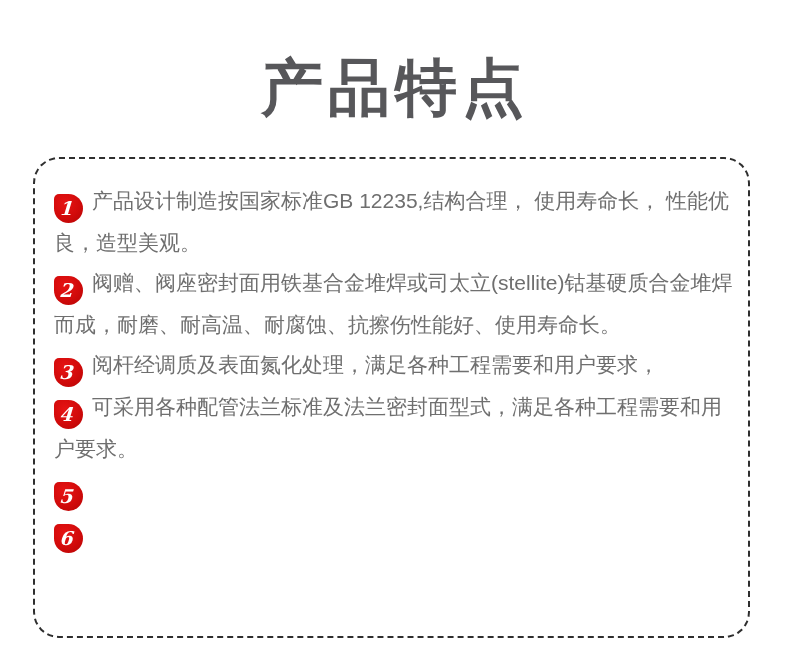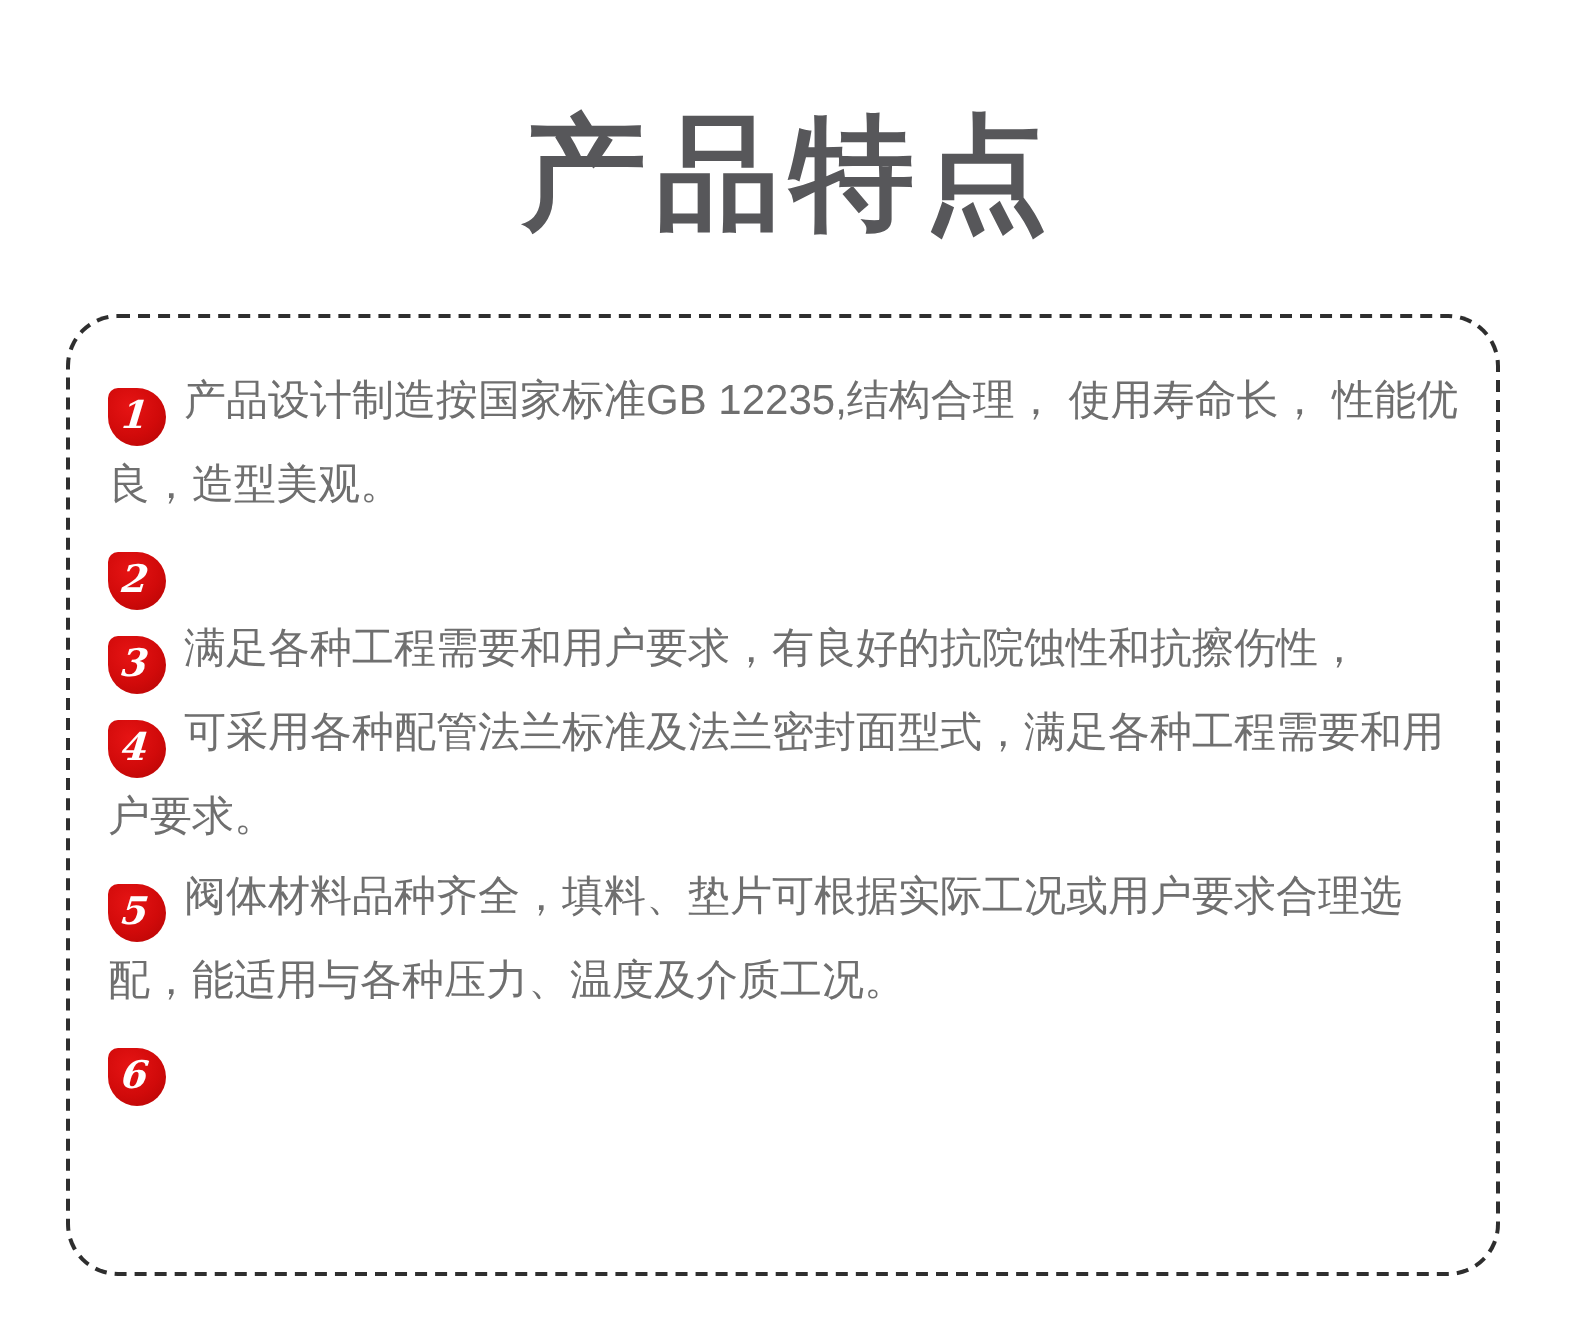--- a/index.html
+++ b/index.html
@@ -79,32 +79,32 @@
 <div class="page">
   <h1 class="title">产品特点</h1>
   <div class="features-box">
     <div class="features-list" id="features-list">
   <p class="feature"><span class="badge">
             <span class="num">1</span>
           </span><span class="feature-text">产品设计制造按国家标准GB  12235,结构合理， 使用寿命长， 性能优良，造型美观。</span></p>
 
   <p class="feature"><span class="badge">
             <span class="num">2</span>
-          </span></p>
+          </span><span class="feature-text">阀赠、阀座密封面用铁基合金堆焊或司太立(stellite)钴基硬质合金堆焊而成，耐磨、耐高温、耐腐蚀、抗擦伤性能好、使用寿命长。</span></p>
 
   <p class="feature"><span class="badge">
             <span class="num">3</span>
-          </span><span class="feature-text">满足各种工程需要和用户要求，有良好的抗院蚀性和抗擦伤性，</span></p>
+          </span><span class="feature-text">阅杆经调质及表面氮化处理，满足各种工程需要和用户要求，</span></p>
 
   <p class="feature"><span class="badge">
             <span class="num">4</span>
           </span><span class="feature-text">可采用各种配管法兰标准及法兰密封面型式，满足各种工程需要和用户要求。</span></p>
 
   <p class="feature"><span class="badge">
             <span class="num">5</span>
-          </span><span class="feature-text">阀体材料品种齐全，填料、垫片可根据实际工况或用户要求合理选配，能适用与各种压力、温度及介质工况。</span></p>
+          </span></p>
 
   <p class="feature"><span class="badge">
             <span class="num">6</span>
           </span></p>
 </div>
   </div>
 </div>
 
 </body></html>

